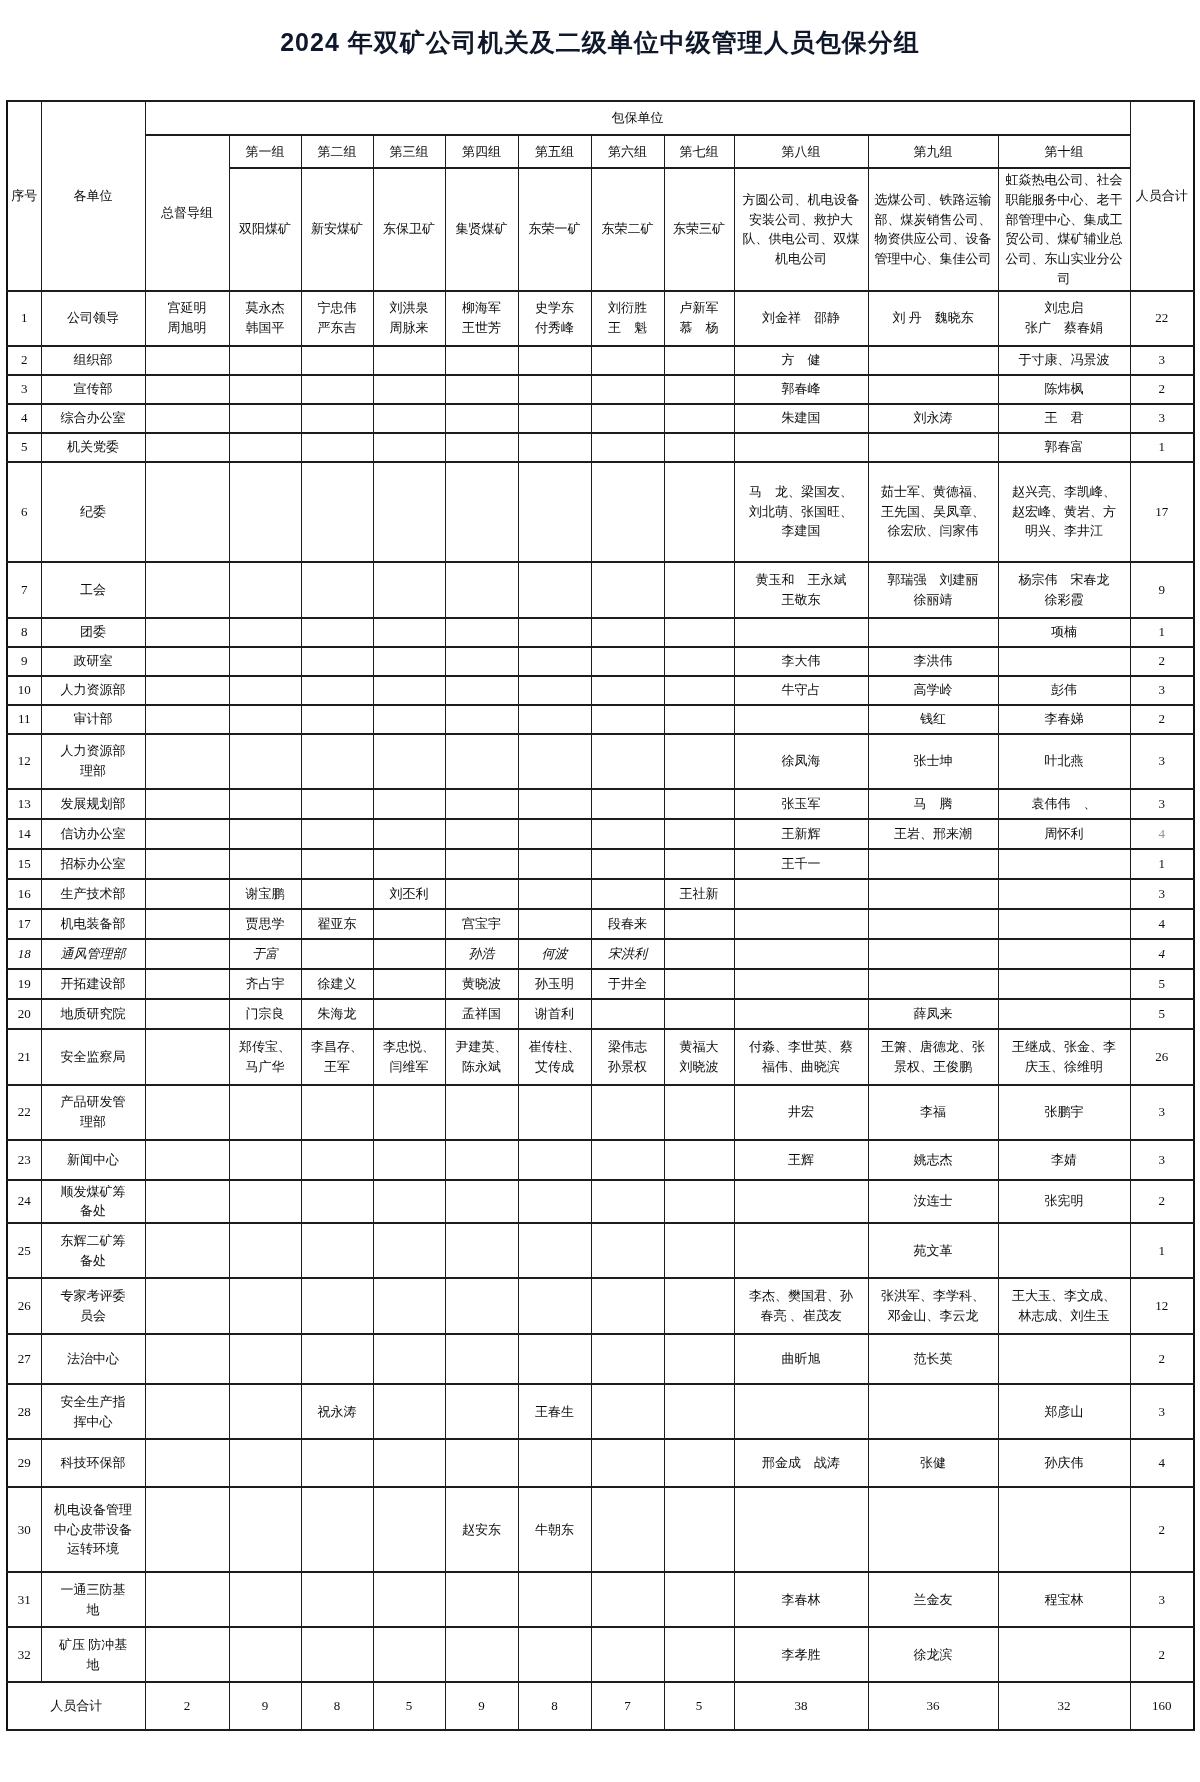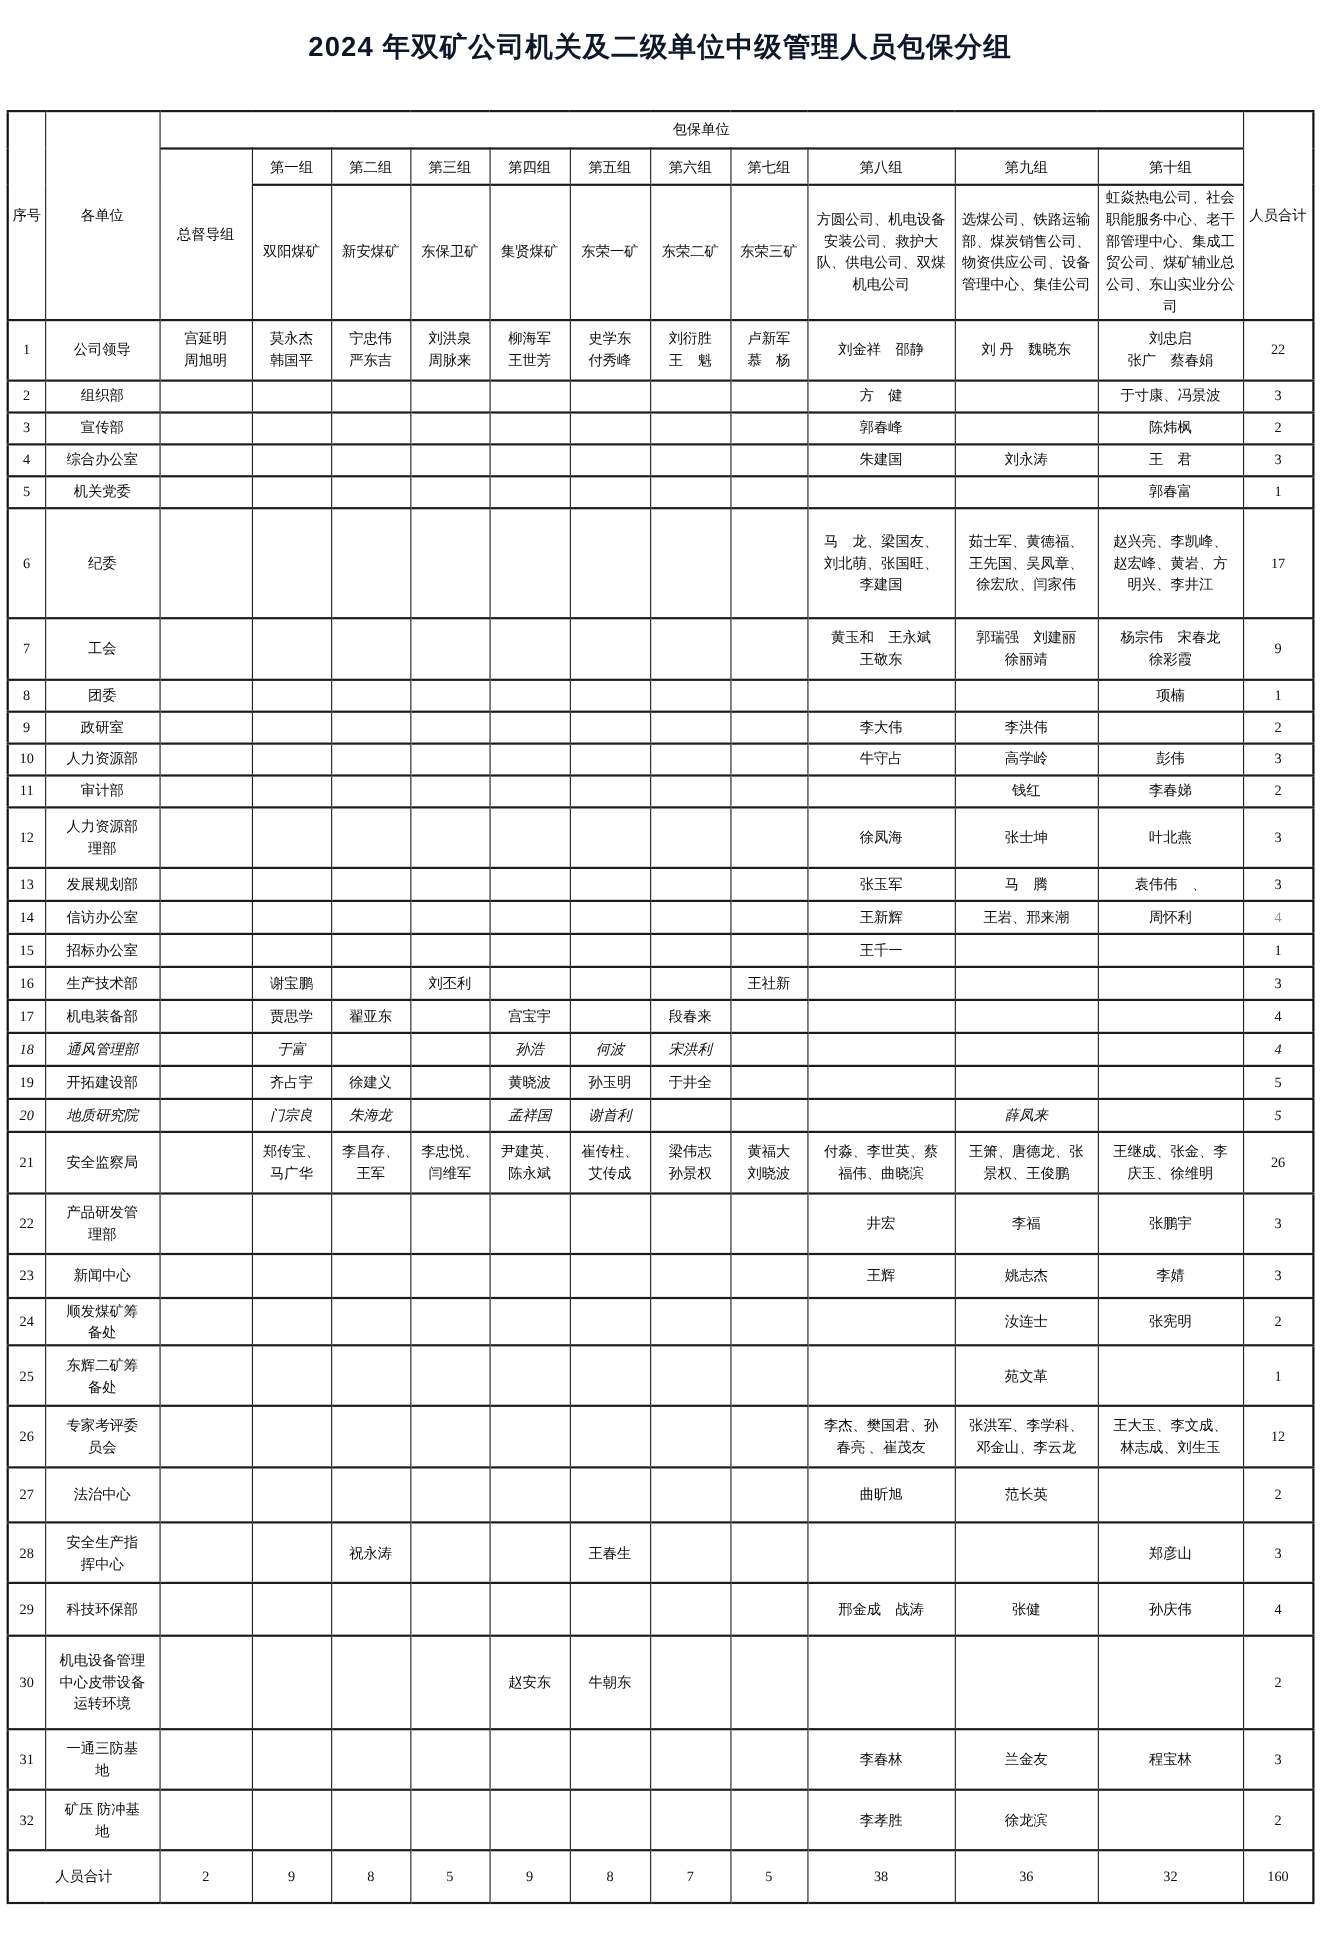--- a/index.html
+++ b/index.html
@@ -403,21 +403,21 @@
         <td></td>
         <td>黄晓波</td>
         <td>孙玉明</td>
         <td>于井全</td>
         <td></td>
         <td></td>
         <td></td>
         <td></td>
         <td class="num">5</td>
       </tr>
-      <tr style="height: 30px; font-style: italic;">
+      <tr style="height: 30px;">
         <td class="num">20</td>
         <td class="unit-cell">地质研究院</td>
         <td></td>
         <td>门宗良</td>
         <td>朱海龙</td>
         <td></td>
         <td>孟祥国</td>
         <td>谢首利</td>
         <td></td>
         <td></td>

